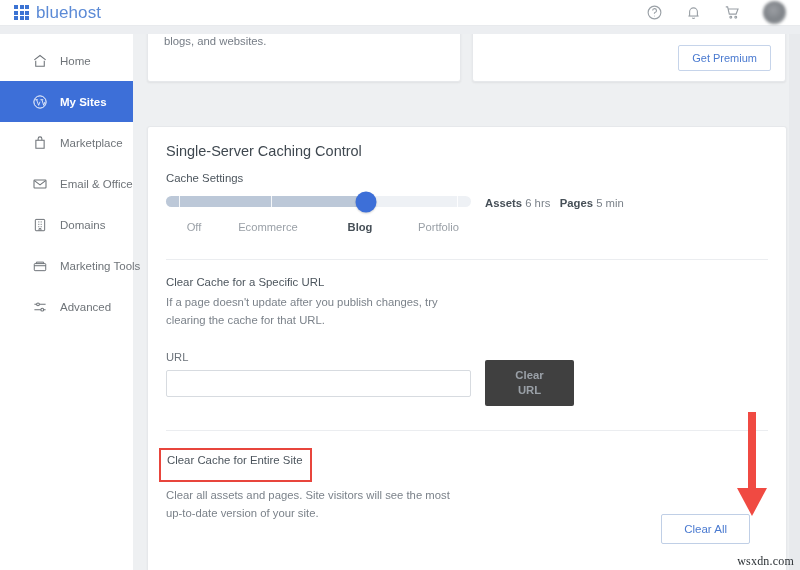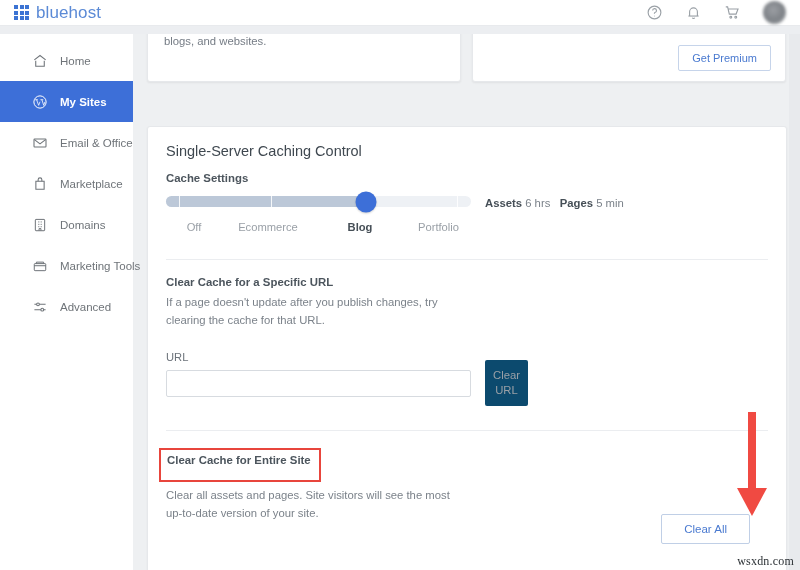--- a/index.html
+++ b/index.html
@@ -82,21 +82,21 @@
 
   
   .main-card {
     position: absolute; top: 92px; left: 14px; width: 640px; height: 520px;
     background: #fff; border: 1px solid #e6e8eb; border-radius: 3px;
     box-shadow: 0 1px 2px rgba(60,64,67,.07);
     padding: 16px 18px 0 18px;
   }
   .sec-title { font-size: 14.5px; color: #3f4850; font-weight: 400; margin-bottom: 9px; }
   .sec-desc { font-size: 11.3px; line-height: 17.5px; color: #7b828a; max-width: 310px; }
-  .sub-label { font-size: 11.4px; color: #4c555d; font-weight: 700; margin-top: 13px; }
+  .sub-label { font-size: 11.4px; color: #4c555d; font-weight: 400; margin-top: 13px; }
 
   
   .slider-row { display: flex; align-items: flex-start; margin-top: 12px; }
   .slider-wrap { position: relative; width: 305px; }
   .track {
     position: relative; height: 11px; border-radius: 6px; background: #eef1f5;
     overflow: visible;
   }
   .track-fill {
     position: absolute; left: 0; top: 0; height: 11px; width: 200px;
@@ -121,24 +121,25 @@
   
   .url-sec { padding-top: 16px; position: relative; }
   .field-label { font-size: 11.2px; color: #6c737b; margin-top: 22px; margin-bottom: 7px; }
   .url-row { display: flex; align-items: flex-start; gap: 14px; }
   .url-input {
     width: 305px; height: 27px; border: 1px solid #d7dbe0; border-radius: 2px;
     background: #fff; font-size: 11.5px; padding: 0 8px; color: #3f4850;
     font-family: "Liberation Sans", sans-serif; outline: none;
   }
   .btn-disabled {
-    width: 43px; height: 46px; background: #0c4a6e; color: #9aa0a7;
+    width: 89px; height: 46px; background: #404040; color: #9aa0a7;
     border: none; border-radius: 2px; font-size: 11.3px; line-height: 15px;
     cursor: default; margin-top: -10px;
     font-family: "Liberation Sans", sans-serif;
+    font-weight: bold;
   }
 
   
   .entire-sec { padding-top: 17px; position: relative; }
   .hl-box {
     display: inline-block; border: 2px solid #e8453c; padding: 4px 8px 14px 6px;
     margin-left: -7px; margin-bottom: 5px;
   }
   .hl-box .sub-label { margin-top: 0; }
   .entire-desc { font-size: 11.3px; line-height: 17.5px; color: #7b828a; max-width: 300px; }
@@ -212,32 +213,32 @@
     <div class="nav-item active">
       <svg class="nav-ico" viewBox="0 0 24 24" fill="none" stroke="currentColor" stroke-width="1.5">
         <circle cx="12" cy="12" r="9.2"></circle>
         <path d="M4.6 8.6h4.2M6.9 8.6 10 17l2-5.4M12.6 8.6h4.3M14.8 8.6 17.6 17l1.7-5.1" stroke-width="1.2"></path>
       </svg>
       <span class="nav-label">My Sites</span>
     </div>
 
     <div class="nav-item">
       <svg class="nav-ico" viewBox="0 0 24 24" fill="none" stroke="currentColor" stroke-width="1.6">
+        <path d="M5.8 8h12.4v12H5.8z"></path>
+        <path d="M9.2 8V5.6a2.8 2.8 0 0 1 5.6 0V8"></path>
+      </svg>
+      <span class="nav-label">Marketplace</span>
+    </div>
+
+    <div class="nav-item">
+      <svg class="nav-ico" viewBox="0 0 24 24" fill="none" stroke="currentColor" stroke-width="1.6">
         <rect x="3" y="6" width="18" height="12" rx="1"></rect>
         <path d="m3.6 7 8.4 6.4L20.4 7"></path>
       </svg>
       <span class="nav-label">Email &amp; Office</span>
-    </div>
-
-    <div class="nav-item">
-      <svg class="nav-ico" viewBox="0 0 24 24" fill="none" stroke="currentColor" stroke-width="1.6">
-        <path d="M5.8 8h12.4v12H5.8z"></path>
-        <path d="M9.2 8V5.6a2.8 2.8 0 0 1 5.6 0V8"></path>
-      </svg>
-      <span class="nav-label">Marketplace</span>
     </div>
 
     <div class="nav-item">
       <svg class="nav-ico" viewBox="0 0 24 24" fill="none" stroke="currentColor" stroke-width="1.5">
         <rect x="5" y="3.6" width="14" height="17" rx="1"></rect>
         <path d="M9.4 7.4h1.6M13 7.4h1.6M9.4 11h1.6M13 11h1.6M9.4 14.6h1.6M13 14.6h1.6M10.6 20.4v-3h2.8v3"></path>
       </svg>
       <span class="nav-label">Domains</span>
     </div>
 

